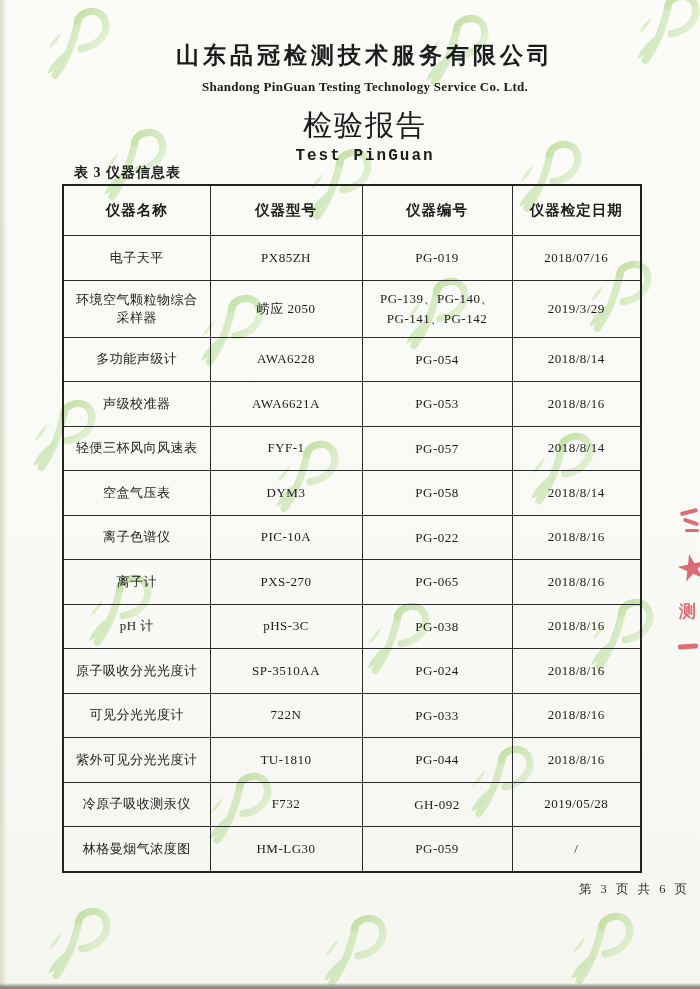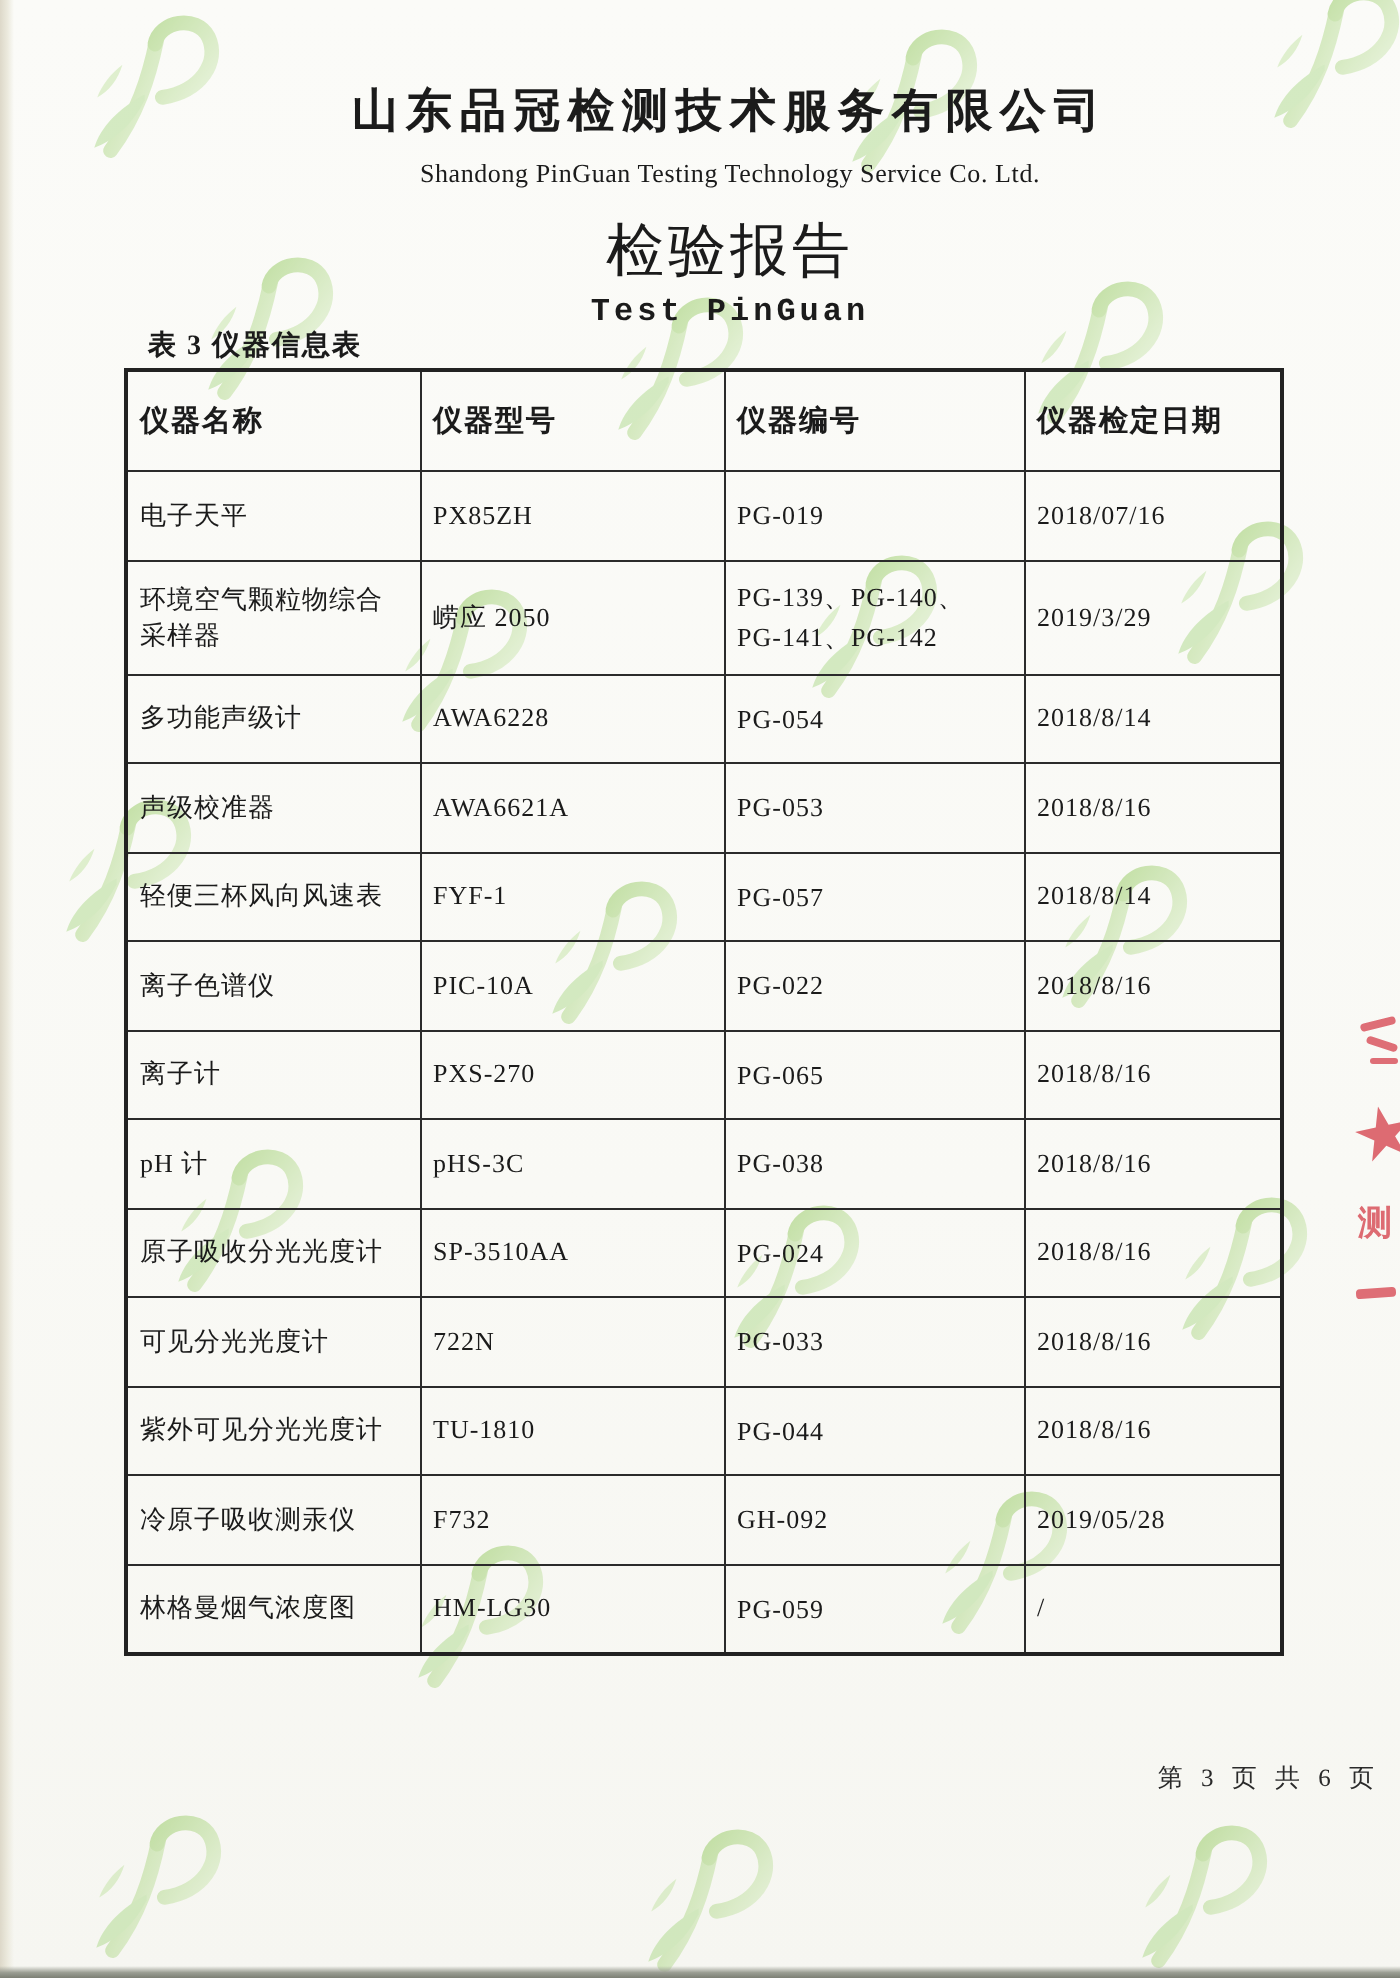--- a/index.html
+++ b/index.html
@@ -27,21 +27,21 @@
   .wm{position:absolute;width:74px;height:82px;opacity:.42;z-index:1;pointer-events:none;}
   
   .hdr{position:absolute;left:30px;top:0;width:670px;text-align:center;z-index:2;}
   .company-cn{
     margin:0;position:absolute;left:0;top:40px;width:100%;
     font-size:23px;font-weight:bold;letter-spacing:4px;
     font-family:"Liberation Serif","DejaVu Serif",serif;
   }
   .company-en{
     position:absolute;left:0;top:79px;width:100%;
-    font-size:13px;font-weight:normal;letter-spacing:.3px;
+    font-size:13px;font-weight:bold;letter-spacing:.3px;
     font-family:"Liberation Serif","DejaVu Serif",serif;
   }
   .title-cn{
     margin:0;position:absolute;left:0;top:106px;width:100%;
     font-size:29px;font-weight:normal;letter-spacing:2px;
   }
   .title-en{
     position:absolute;left:0;top:147px;width:100%;
     font-size:16px;font-weight:bold;letter-spacing:2px;
     font-family:"Liberation Mono","DejaVu Sans Mono",monospace;
@@ -51,21 +51,21 @@
     font-size:14px;font-weight:bold;letter-spacing:1px;
   }
   
   table.inst{
     position:absolute;left:62px;top:184px;width:578px;z-index:2;
     border-collapse:collapse;table-layout:fixed;
     background:transparent;
   }
   table.inst th,table.inst td{
     border:1.5px solid #2b2b2b;
-    text-align:left;vertical-align:middle;
+    text-align:center;vertical-align:middle;
     padding:2px 6px;
     font-weight:normal;
     background:transparent;
   }
   table.inst{border:2px solid #222;}
   table.inst th{height:45px;font-size:14.5px;font-weight:bold;letter-spacing:1px;}
   table.inst td{height:39.5px;font-size:13px;letter-spacing:.5px;}
   table.inst tr.tall td{height:52px;}
   .col-name{width:147px;}
   .col-model{width:152px;}
@@ -243,20 +243,28 @@
         </tr>
         <tr>
           <td>轻便三杯风向风速表</td>
           <td>FYF-1</td>
           <td>
             <div class="line">PG-057</div>
           </td>
           <td>2018/8/14</td>
         </tr>
         <tr>
+          <td>空盒气压表</td>
+          <td>DYM3</td>
+          <td>
+            <div class="line">PG-058</div>
+          </td>
+          <td>2018/8/14</td>
+        </tr>
+        <tr>
           <td>离子色谱仪</td>
           <td>PIC-10A</td>
           <td>
             <div class="line">PG-022</div>
           </td>
           <td>2018/8/16</td>
         </tr>
         <tr>
           <td>离子计</td>
           <td>PXS-270</td>

